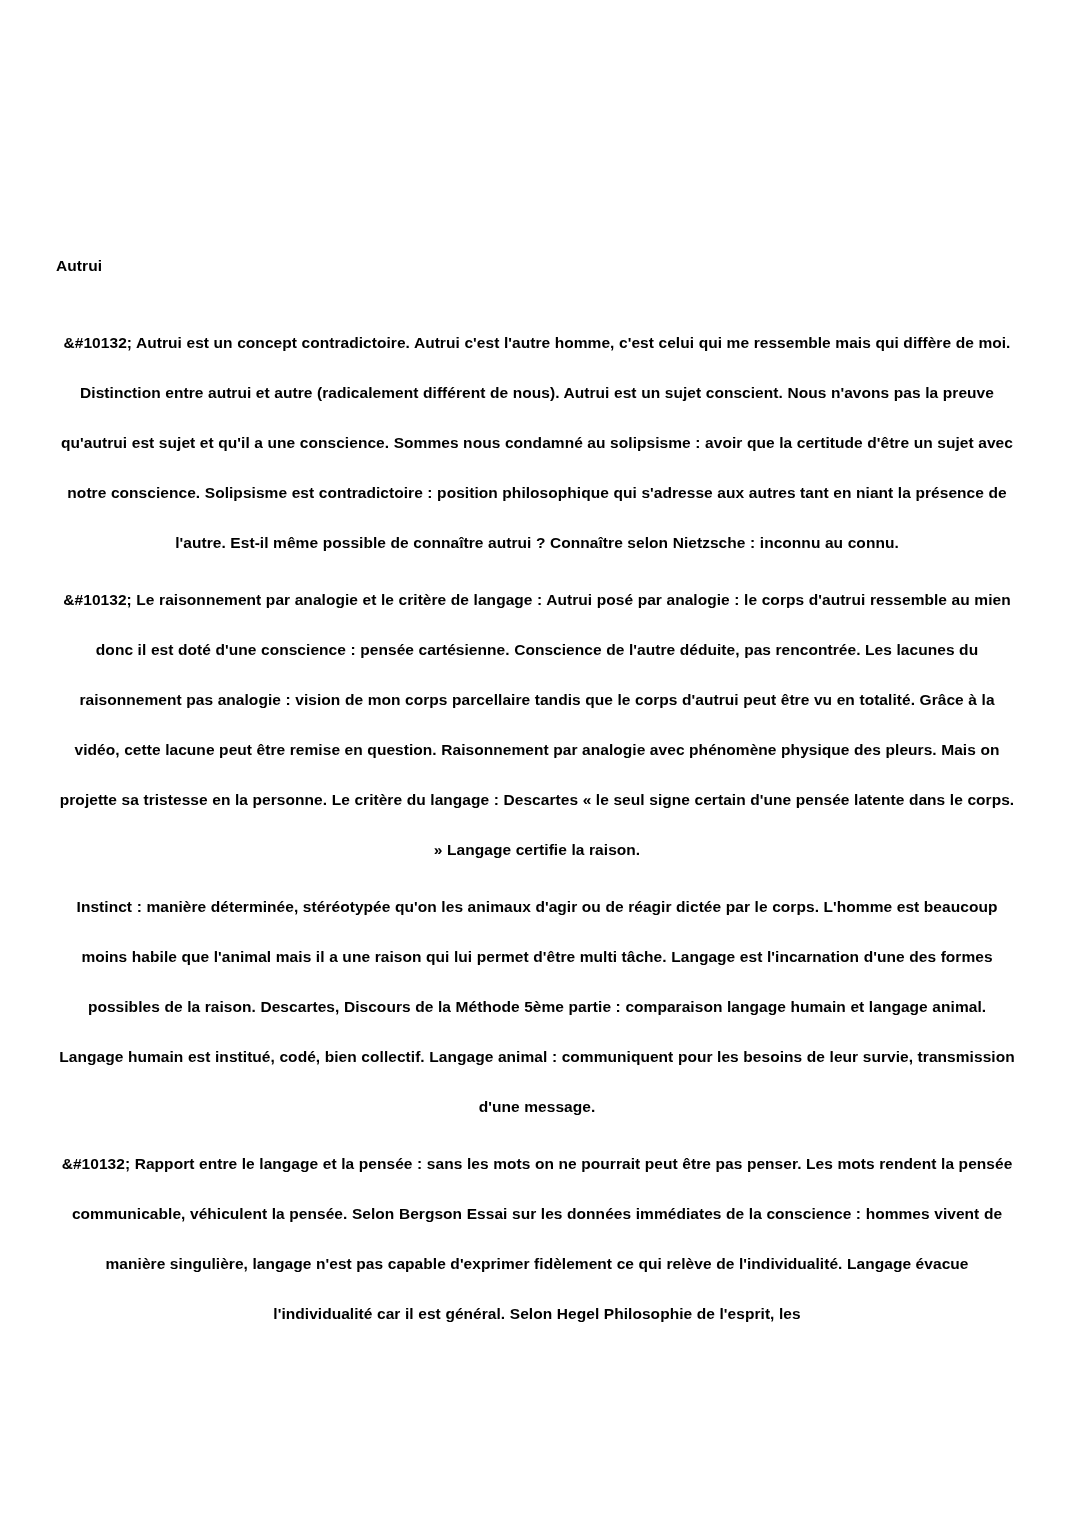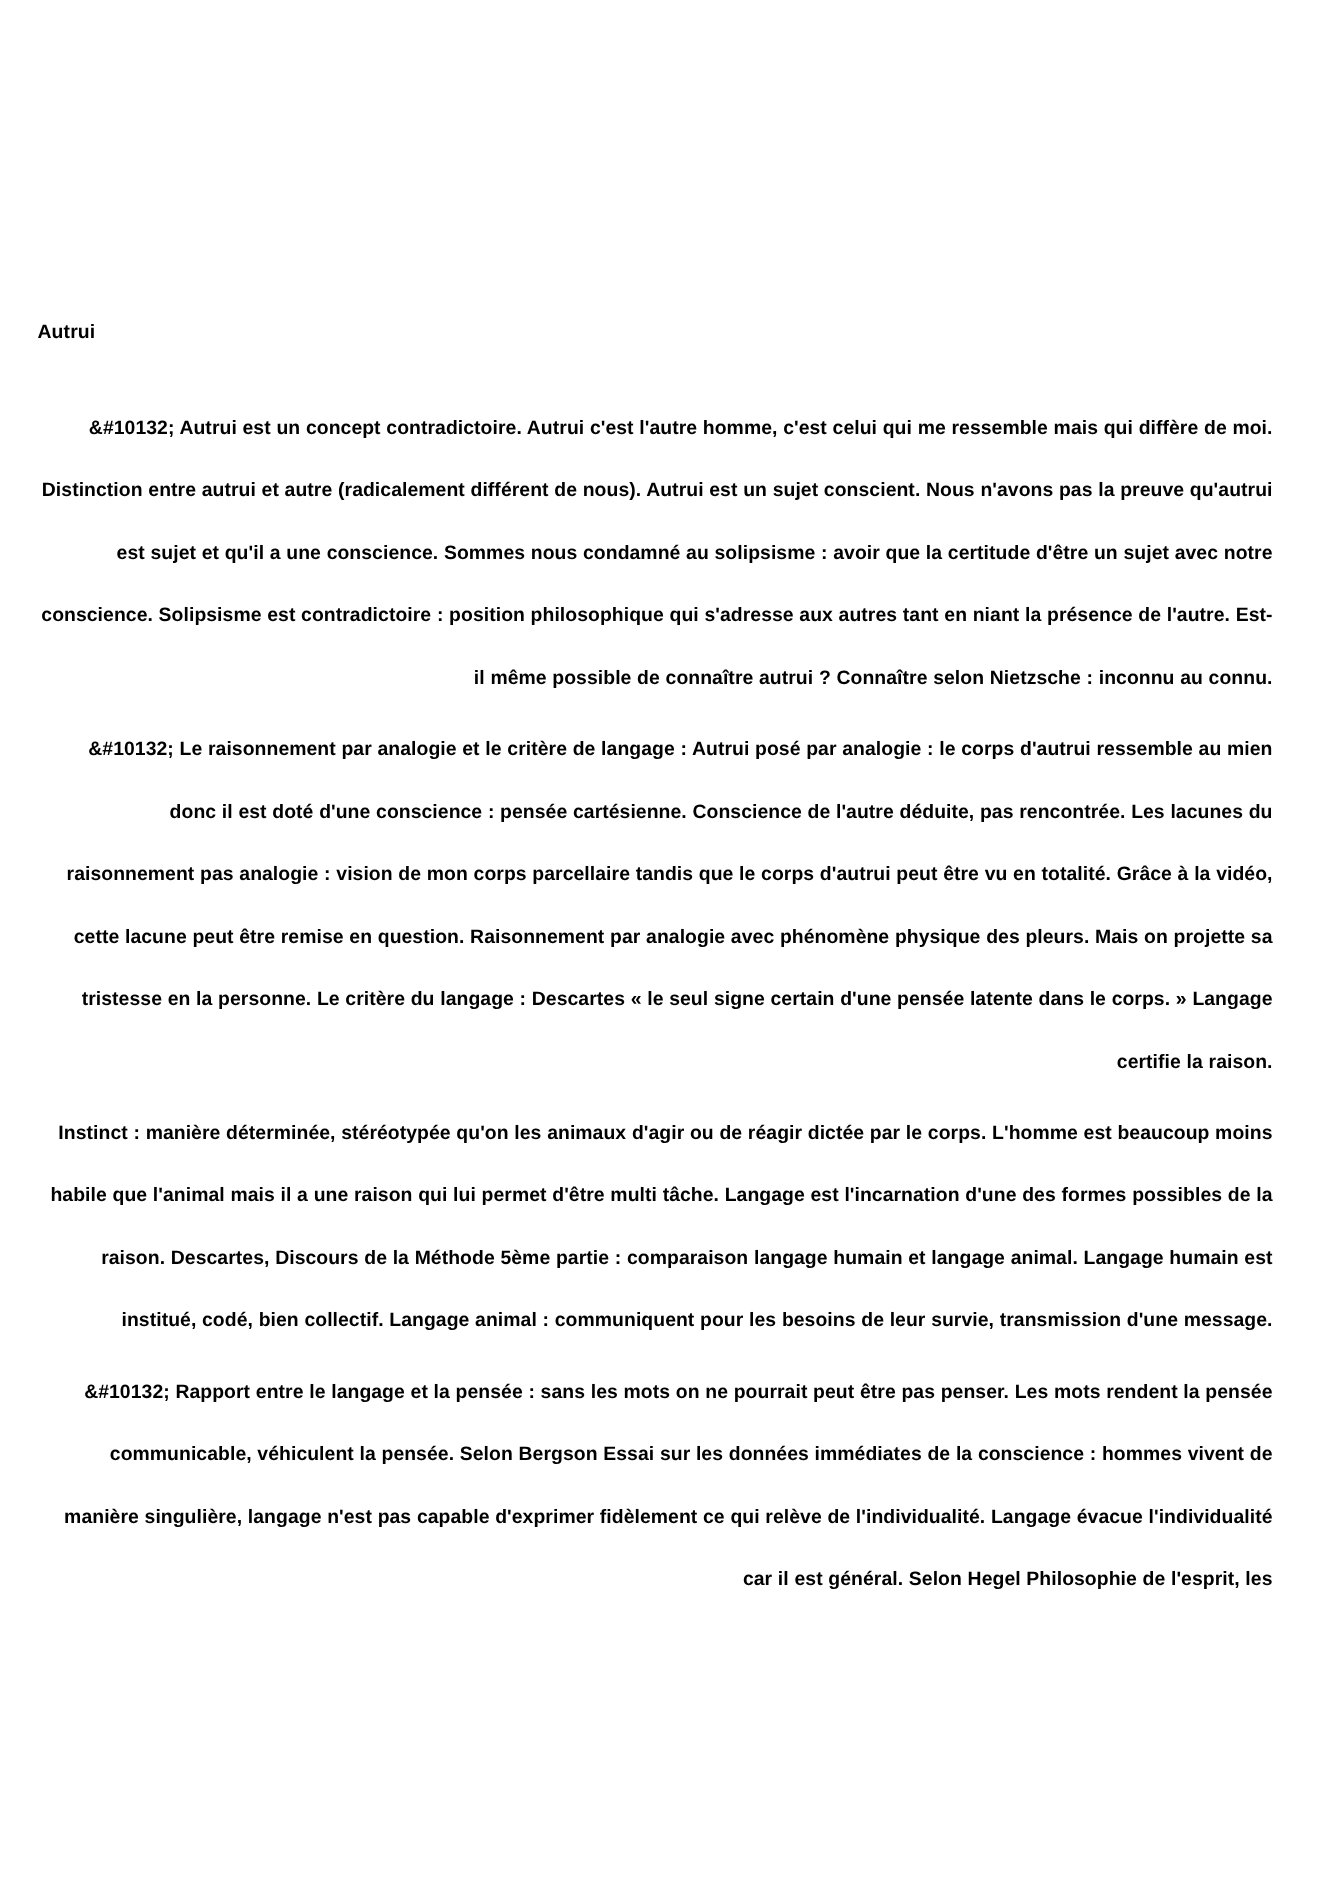--- a/index.html
+++ b/index.html
@@ -23,37 +23,37 @@
     background: #ffffff;
     box-sizing: border-box;
     overflow: hidden;
   }
 
   .page-top-spacer {
     height: 258px;
   }
 
   .content {
-    padding: 0 57px 0 30px;
+    padding: 0 57px 0 56px;
   }
 
   .doc-title {
     font-size: 15.5px;
     font-weight: bold;
     line-height: 1;
     margin: 0 0 0 0;
     letter-spacing: 0.1px;
   }
 
   .para {
     font-size: 15.5px;
     font-weight: bold;
     line-height: 50px;
     margin: 0;
-    text-align: right;
+    text-align: center;
     letter-spacing: 0.05px;
     word-spacing: 0.2px;
   }
 
   
   .gap-title {
     height: 44px;
   }
   
   .gap-block {

